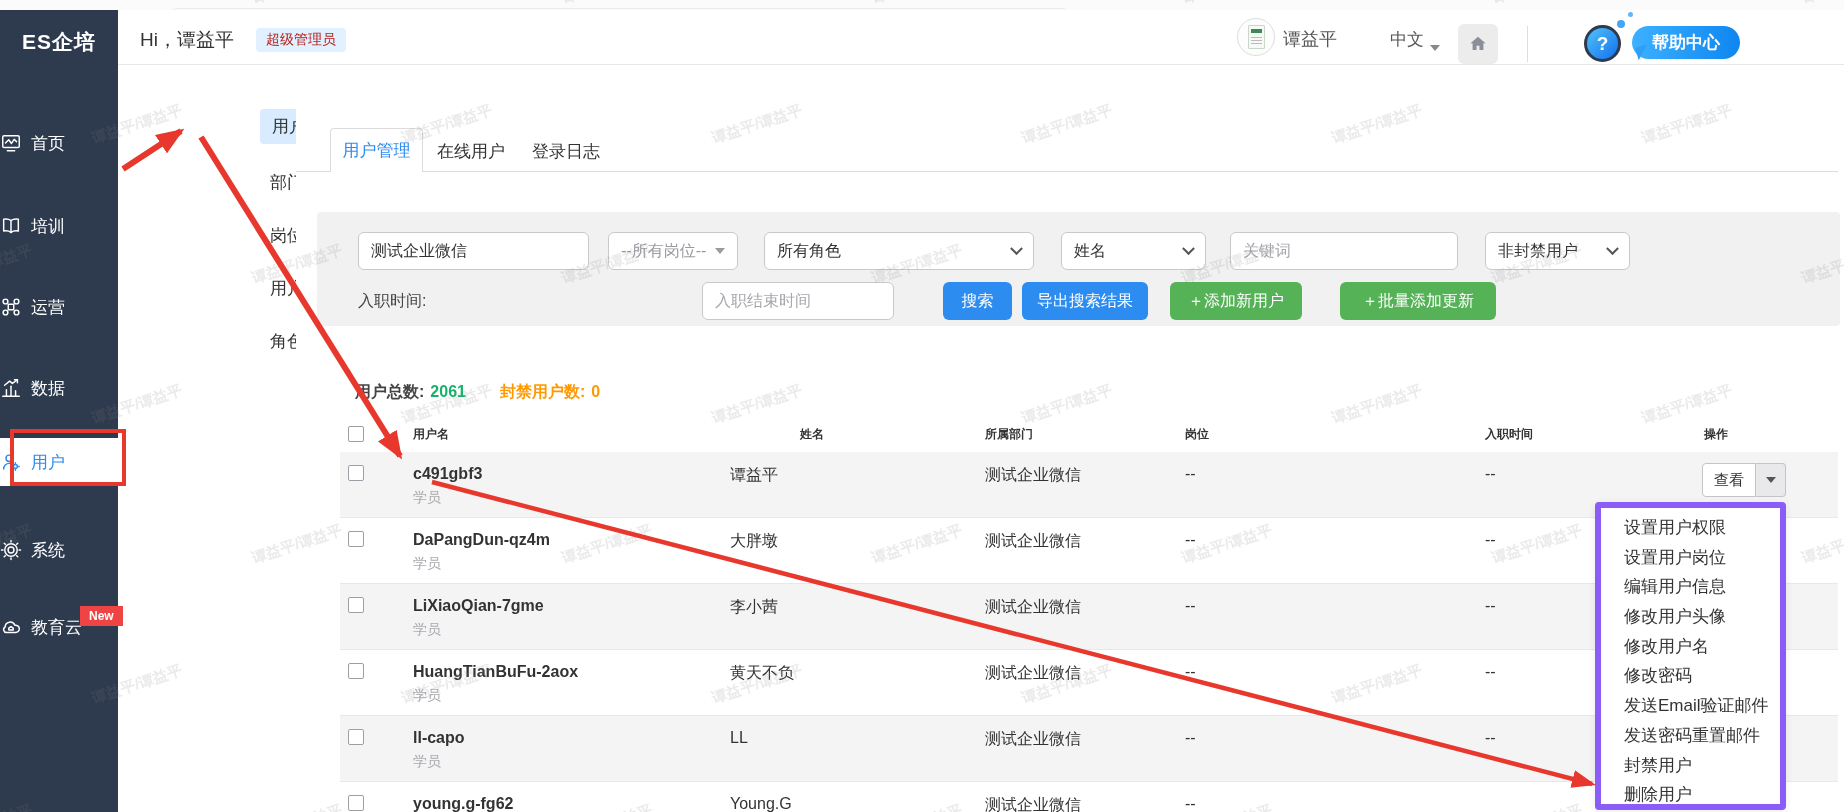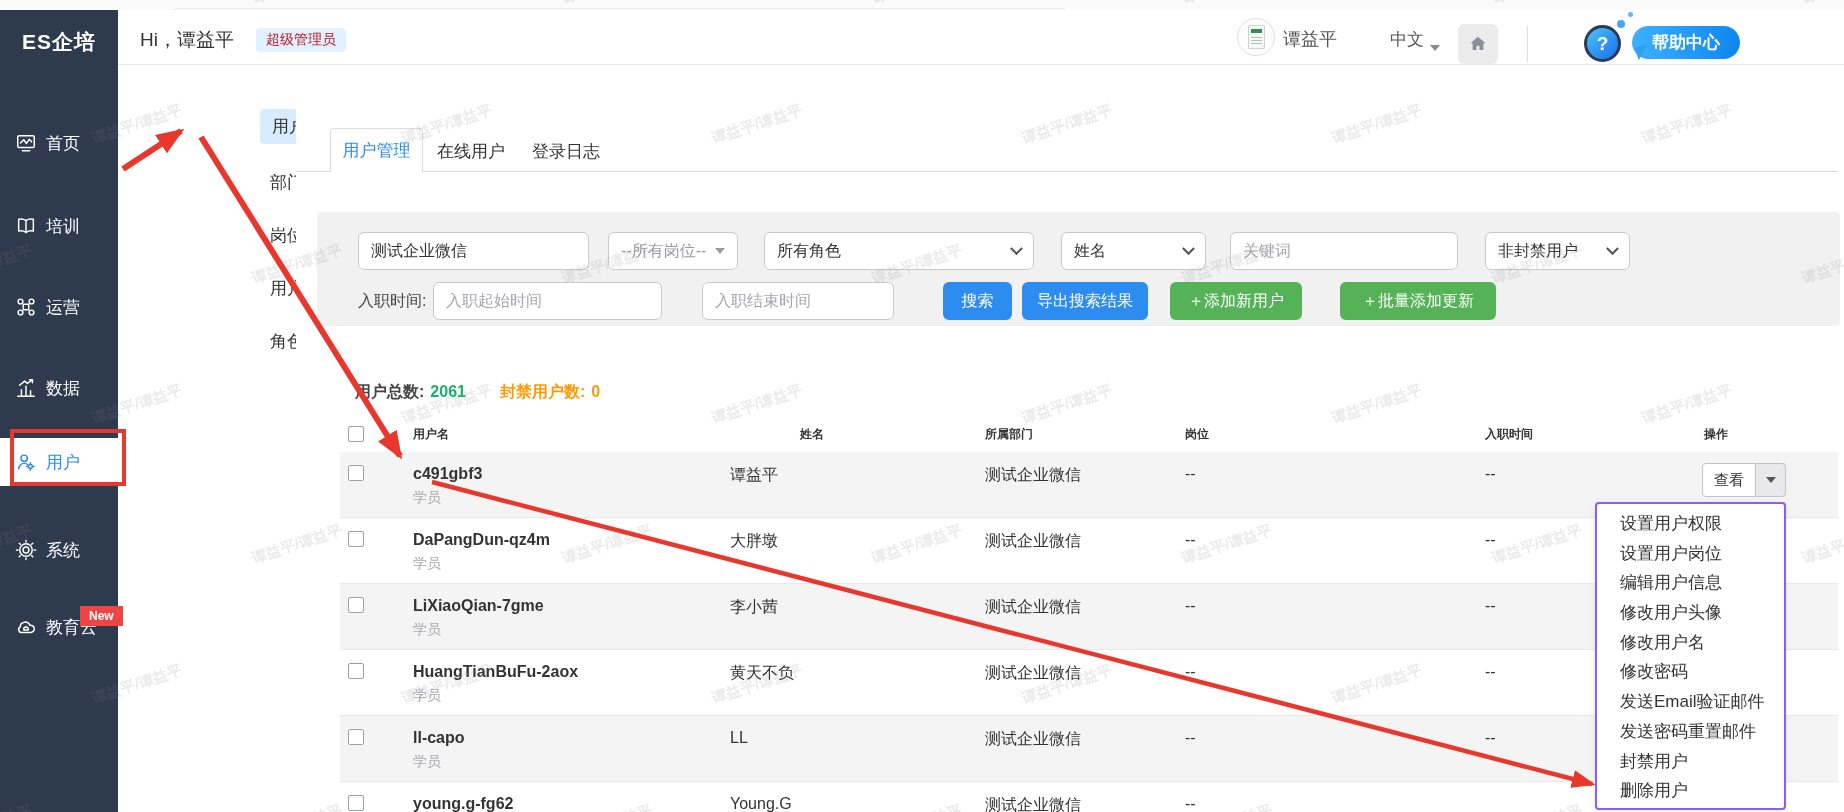--- a/index.html
+++ b/index.html
@@ -8,21 +8,21 @@
   .stage { position:relative; width:1844px; height:812px; overflow:hidden; background:#fff; }
   .abs { position:absolute; }
 
   
   .top-strip { left:0; top:0; width:1844px; height:10px; background:#fbfbfc; }
   .corner-line { left:165px; top:8px; width:900px; height:30px; border-top:1px solid #ebebeb; border-left:1px solid #ebebeb; border-top-left-radius:14px; }
 
   
   .sidebar { left:0; top:10px; width:118px; height:802px; background:#2e3a4e; }
   .logo { left:0; top:10px; width:118px; height:64px; line-height:64px; text-align:center; color:#fff; font-size:21px; font-weight:600; letter-spacing:1px; }
-  .nav-item { left:0; width:118px; height:48px; display:flex; align-items:center; gap:9px; padding-left:15px; color:#fff; font-size:17px; cursor:pointer; }
+  .nav-item { left:0; width:118px; height:48px; display:flex; align-items:center; gap:9px; color:#fff; font-size:17px; cursor:pointer; }
   .nav-item svg { width:22px; height:22px; stroke:#fff; fill:none; stroke-width:1.6; stroke-linecap:round; stroke-linejoin:round; flex:0 0 auto; }
   .nav-item.selected { background:#fff; color:#2d8cf0; }
   .nav-item.selected svg { stroke:#2d8cf0; }
   .new-badge { left:80px; top:606px; background:#ef4444; color:#fff; font-size:12px; font-weight:700; padding:3px 9px; border-radius:0; z-index:3; }
 
   
   .submenu { left:118px; top:65px; width:164px; height:747px; background:#fff; }
   .submenu-item { position:absolute; left:152px; font-size:17px; color:#333; cursor:pointer; white-space:nowrap; }
   .submenu-item.active { left:142px; background:#d9ecff; padding:6px 12px; border-radius:4px; }
 
@@ -85,21 +85,21 @@
   .c-user { left:73px; } .c-name { left:390px; } .c-dept { left:645px; } .c-pos { left:845px; } .c-join { left:1145px; }
   .h-user { left:73px; } .h-name { left:460px; } .h-dept { left:645px; } .h-pos { left:845px; } .h-join { left:1145px; } .h-act { left:1364px; }
 
   
   .view-btn { position:absolute; left:1362px; top:11px; height:34px; display:flex; z-index:35; cursor:pointer; }
   .view-main { width:54px; background:#fff; border:1px solid #c4c4c8; border-radius:4px 0 0 4px; font-size:15px; color:#333; text-align:center; line-height:32px; }
   .view-caret { width:30px; background:#e9e9eb; border:1px solid #c4c4c8; border-left:none; border-radius:0 4px 4px 0; display:flex; align-items:center; justify-content:center; }
   .view-caret .caret-down { border-top-color:#555; }
 
   
-  .action-menu { left:1595px; top:502px; width:191px; height:308px; background:#fff; border:2px solid #8b5cf6; border-radius:4px; box-shadow:0 2px 8px rgba(0,0,0,.08); z-index:40; padding-top:5px; overflow:hidden; }
+  .action-menu { left:1595px; top:502px; width:191px; height:308px; background:#fff; border:6px solid #8b5cf6; border-radius:4px; box-shadow:0 2px 8px rgba(0,0,0,.08); z-index:40; padding-top:5px; overflow:hidden; }
   .menu-item { height:29.7px; line-height:29.7px; padding-left:23px; font-size:17px; color:#333; cursor:pointer; white-space:nowrap; }
 
   
   .wm-layer { left:0; top:0; width:1844px; height:812px; pointer-events:none; z-index:30; overflow:hidden; }
   .wm { position:absolute; transform:rotate(-18deg); font-size:15px; font-weight:700; color:rgba(130,130,130,0.17); white-space:nowrap; }
 
   
   .anno-svg { left:0; top:0; z-index:50; pointer-events:none; }
   .anno-rect { left:10px; top:429px; width:116px; height:57px; border:4px solid #e8382d; z-index:50; pointer-events:none; }
 </style>
@@ -226,21 +226,20 @@
     <span>姓名</span>
       <span class="chev"></span>
   </div>
   <input class="abs fbox" style="left: 1230px; top: 232px; width: 228px;" placeholder="关键词">
   <div class="abs fbox fselect" style="left:1485px; top:232px; width:145px;">
     <span>非封禁用户</span>
       <span class="chev"></span>
   </div>
 
   <div class="flabel" style="left:358px; top:282px;">入职时间:</div>
-  <input class="abs fbox" style="left: 433px; top: 282px; width: 229px;" placeholder="入职起始时间">
   <input class="abs fbox" style="left: 702px; top: 282px; width: 192px;" placeholder="入职结束时间">
   <button class="fbtn blue" style="left:943px; top:282px; width:69px;">搜索</button>
   <button class="fbtn blue" style="left:1022px; top:282px; width:126px;">导出搜索结果</button>
   <button class="fbtn green" style="left:1170px; top:282px; width:132px;">＋添加新用户</button>
   <button class="fbtn green" style="left:1340px; top:282px; width:156px;">＋批量添加更新</button>
 
   <div class="abs stats">
     <span>用户总数:</span><span class="stat-green">2061</span><span class="stat-orange gap-l">封禁用户数:</span><span class="stat-orange">0</span>
   </div>
 

